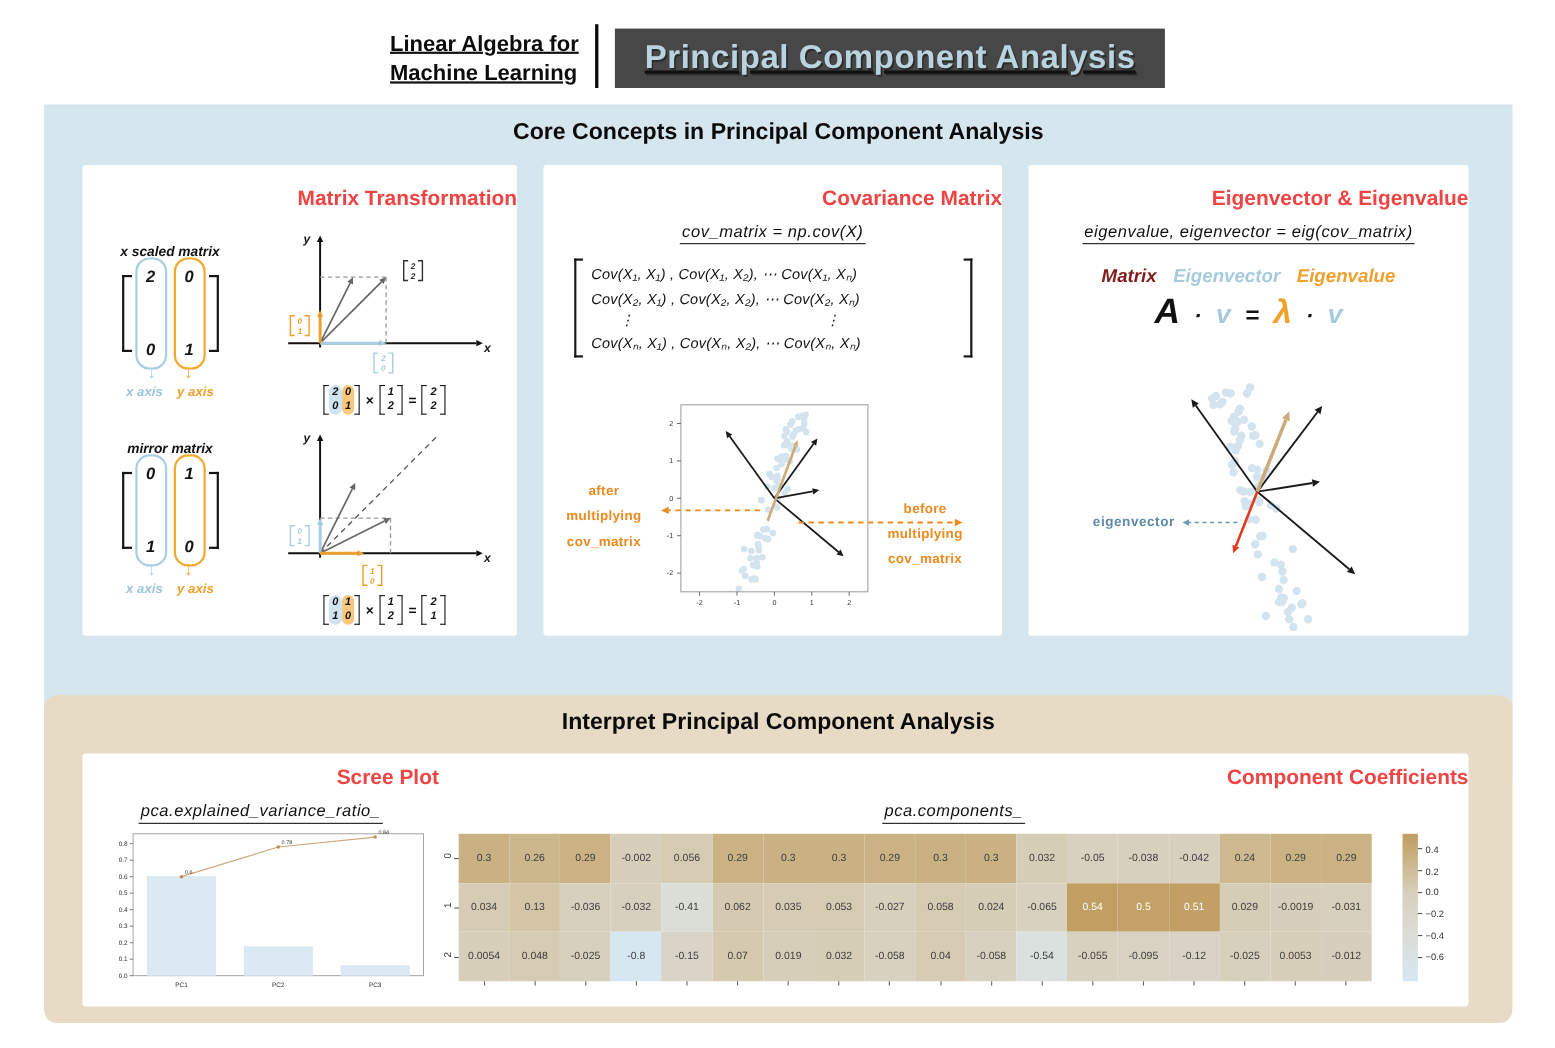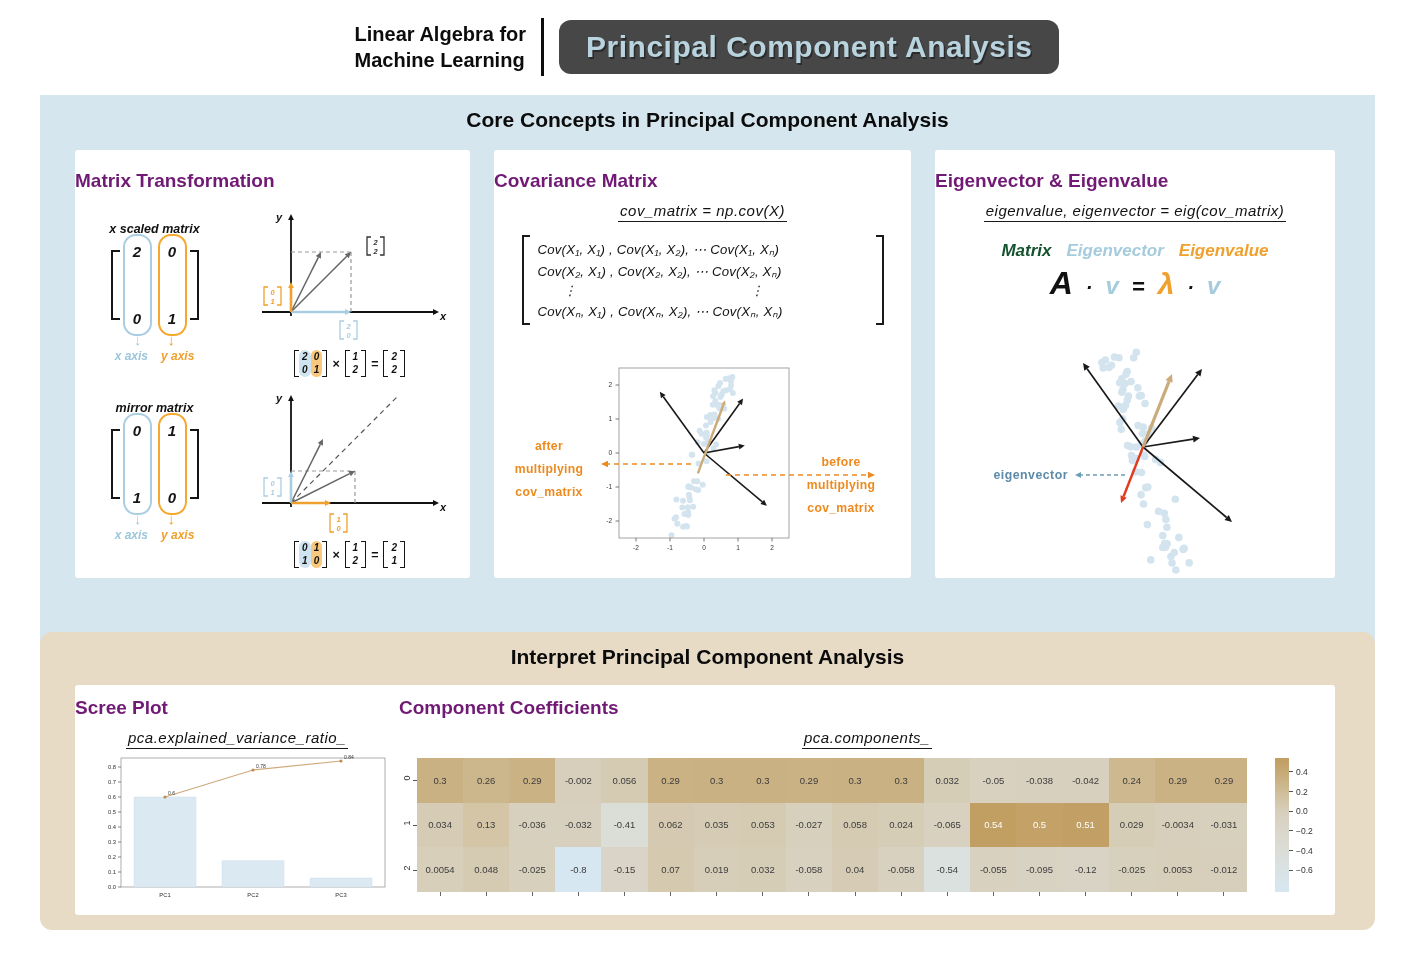--- a/index.html
+++ b/index.html
@@ -1,36 +1,36 @@
 <!DOCTYPE html>
 <html><head>
 <meta charset="utf-8">
 <style>
   html,body{margin:0;padding:0;background:#fff;}
   .page{position:relative;width:1414px;height:953px;background:#ffffff;
         font-family:"Liberation Sans",sans-serif;color:#111;overflow:hidden;}
   svg{font-family:inherit;display:block;}
 
   
-  .hdr{position:absolute;top:14px;left:0;right:0;display:flex;justify-content:center;align-items:center;gap:15px;height:66px;}
+  .hdr{position:absolute;top:14px;left:0;right:0;display:flex;justify-content:center;align-items:flex-end;gap:15px;height:66px;text-decoration:underline;}
   .kicker{font-weight:bold;font-size:20px;line-height:1.32;color:#0c0c0c;text-align:left;}
   .vbar{width:3px;height:58px;background:#0c0c0c;}
   .title-box{background:#474747;color:#b9d4df;font-weight:bold;font-size:30px;
-             padding:10px 27px;letter-spacing:.5px;border-radius:12px;
+             padding:10px 27px;letter-spacing:.5px;border-radius:0;
              text-shadow:1.5px 1.5px 0 rgba(20,20,20,.55);}
 
   
   .sec{position:absolute;left:40px;width:1335px;}
   .sec-blue{top:95px;height:616px;background:#d5e6ee;}
   .sec-tan{top:632px;height:298px;background:#e7dbc6;border-radius:12px;}
   .sec-title{margin:0;text-align:center;font-size:21px;font-weight:bold;padding-top:13px;color:#0b0b0b;}
 
   .cards{position:absolute;top:55px;left:35px;display:flex;gap:24px;height:428px;}
   .card{background:#fff;border-radius:3px;position:relative;}
-  .card h3{margin:0;text-align:left;font-size:19px;font-weight:bold;padding-top:20px;color:#701a75;}
+  .card h3{margin:0;text-align:right;font-size:19px;font-weight:bold;padding-top:20px;color:#ef4444;}
   .card-mt{width:395px;}
   .card-cov{width:417px;}
   .card-eig{width:400px;}
   .code{text-align:center;margin-top:10px;font-size:15px;}
   .code span{border-bottom:1.5px solid #1a1a1a;padding:0 2px 2px 2px;letter-spacing:.5px;}
 
   
   .hand{font-style:italic;}
   .mt-row{display:flex;justify-content:center;gap:8px;}
   .mt-row.first{margin-top:16px;}
@@ -432,21 +432,21 @@
             <text x="347" y="104" font-size="12.2" fill="#ed8a1f" text-anchor="middle" font-style="normal" font-weight="bold" letter-spacing=".3">before</text>
             <text x="347" y="127" font-size="12.2" fill="#ed8a1f" text-anchor="middle" font-style="normal" font-weight="bold" letter-spacing=".3">multiplying</text>
             <text x="347" y="150" font-size="12.2" fill="#ed8a1f" text-anchor="middle" font-style="normal" font-weight="bold" letter-spacing=".3">cov_matrix</text>
           </svg>
       </div>
 
       <div class="card card-eig">
         <h3>Eigenvector &amp; Eigenvalue</h3>
         <div class="code"><span class="hand">eigenvalue, eigenvector = eig(cov_matrix)</span></div>
         <div class="eig-legend" id="eig-legend">
-            <span class="hand" style="color: #14532d;">Matrix</span>
+            <span class="hand" style="color: #7f1d1d;">Matrix</span>
             <span class="hand" style="color: rgb(165, 203, 221);">Eigenvector</span>
             <span class="hand" style="color: rgb(240, 160, 44);">Eigenvalue</span>
           </div>
         <div class="eig-eq" id="eig-eq">
             <span class="hand" style="color: rgb(17, 17, 17); font-size: 32px; font-weight: bold;">A</span>
             <span class="hand" style="color: rgb(17, 17, 17); font-size: 20px; font-weight: bold;">·</span>
             <span class="hand" style="color: rgb(165, 203, 221); font-size: 24px; font-weight: bold;">v</span>
             <span class="hand" style="color: rgb(17, 17, 17); font-size: 22px; font-weight: bold;">=</span>
             <span class="hand" style="color: rgb(240, 160, 44); font-size: 30px; font-weight: bold;">λ</span>
             <span class="hand" style="color: rgb(17, 17, 17); font-size: 20px; font-weight: bold;">·</span>
@@ -633,21 +633,21 @@
                 <div class="hm-cell" style="background: rgb(214, 204, 181);">0.035</div>
                 <div class="hm-cell" style="background: rgb(213, 203, 179);">0.053</div>
                 <div class="hm-cell" style="background: rgb(215, 208, 189);">-0.027</div>
                 <div class="hm-cell" style="background: rgb(213, 203, 178);">0.058</div>
                 <div class="hm-cell" style="background: rgb(214, 205, 183);">0.024</div>
                 <div class="hm-cell" style="background: rgb(216, 209, 192);">-0.065</div>
                 <div class="hm-cell" style="background: rgb(193, 158, 97); color: rgb(255, 255, 255);">0.54</div>
                 <div class="hm-cell" style="background: rgb(195, 161, 103); color: rgb(255, 255, 255);">0.5</div>
                 <div class="hm-cell" style="background: rgb(194, 160, 101); color: rgb(255, 255, 255);">0.51</div>
                 <div class="hm-cell" style="background: rgb(214, 205, 182);">0.029</div>
-                <div class="hm-cell" style="background: rgb(215, 207, 187);">-0.0034</div>
+                <div class="hm-cell" style="background: rgb(215, 207, 187);">-0.0019</div>
                 <div class="hm-cell" style="background: rgb(215, 208, 189);">-0.031</div>
                 <div class="hm-cell" style="background: rgb(215, 207, 186);">0.0054</div>
                 <div class="hm-cell" style="background: rgb(213, 203, 179);">0.048</div>
                 <div class="hm-cell" style="background: rgb(215, 208, 189);">-0.025</div>
                 <div class="hm-cell" style="background: rgb(214, 231, 241);">-0.8</div>
                 <div class="hm-cell" style="background: rgb(217, 212, 199);">-0.15</div>
                 <div class="hm-cell" style="background: rgb(213, 202, 176);">0.07</div>
                 <div class="hm-cell" style="background: rgb(214, 206, 184);">0.019</div>
                 <div class="hm-cell" style="background: rgb(214, 205, 182);">0.032</div>
                 <div class="hm-cell" style="background: rgb(216, 209, 192);">-0.058</div>

